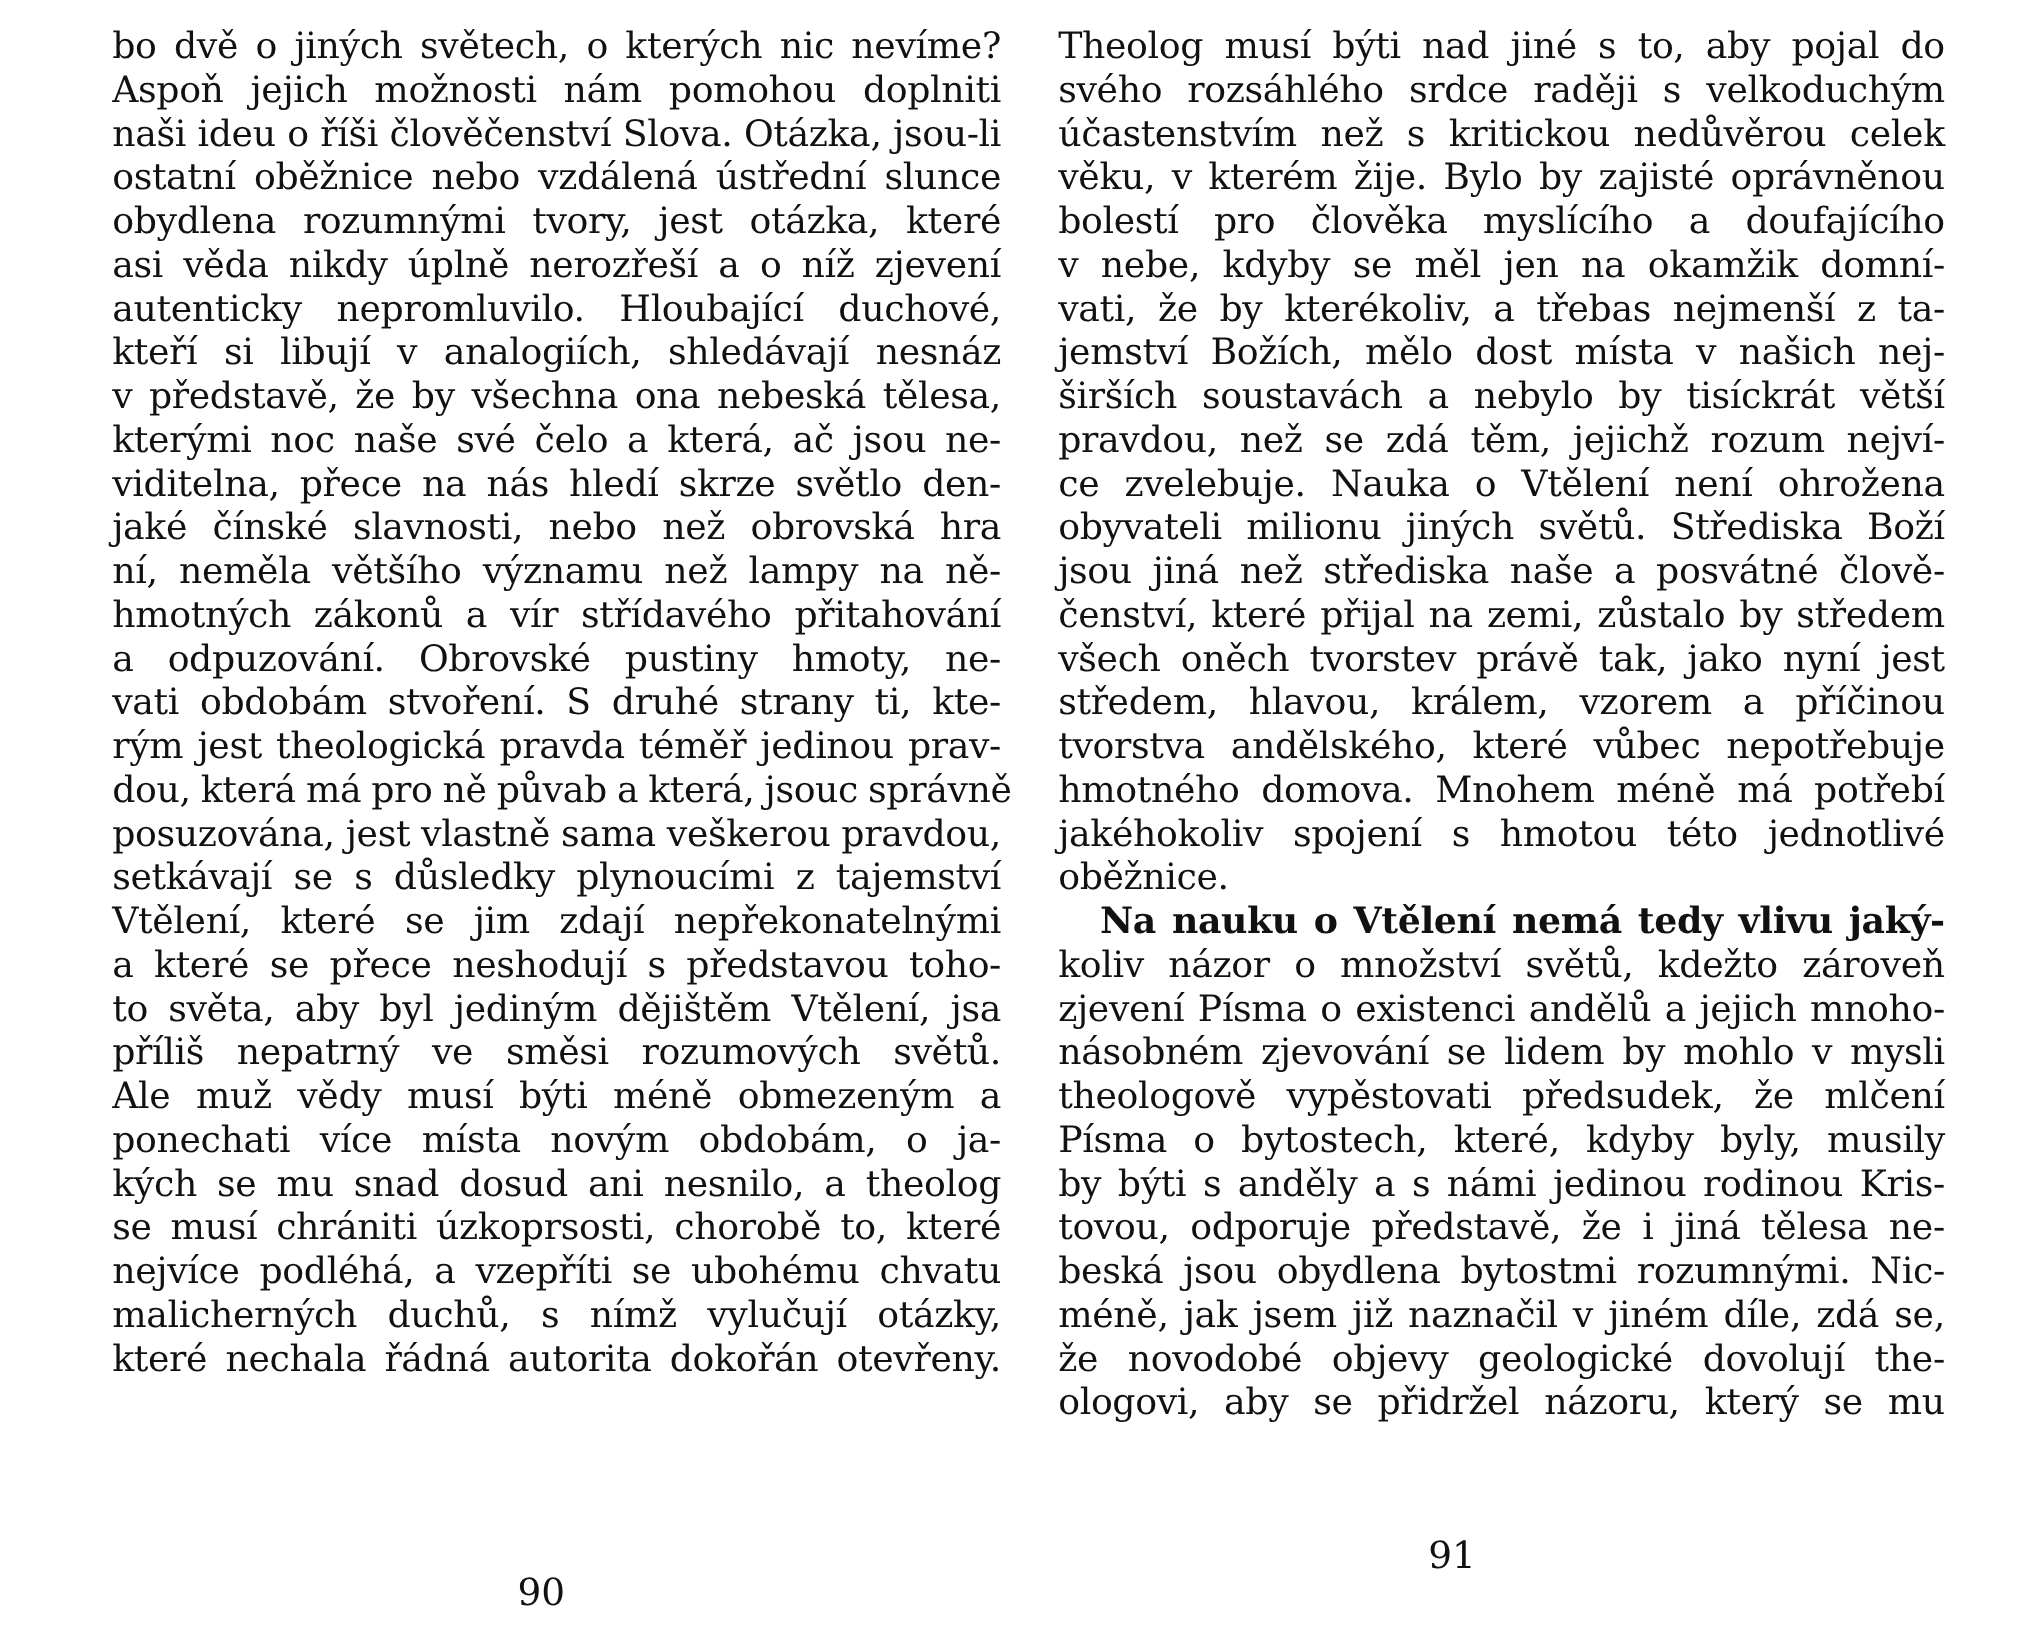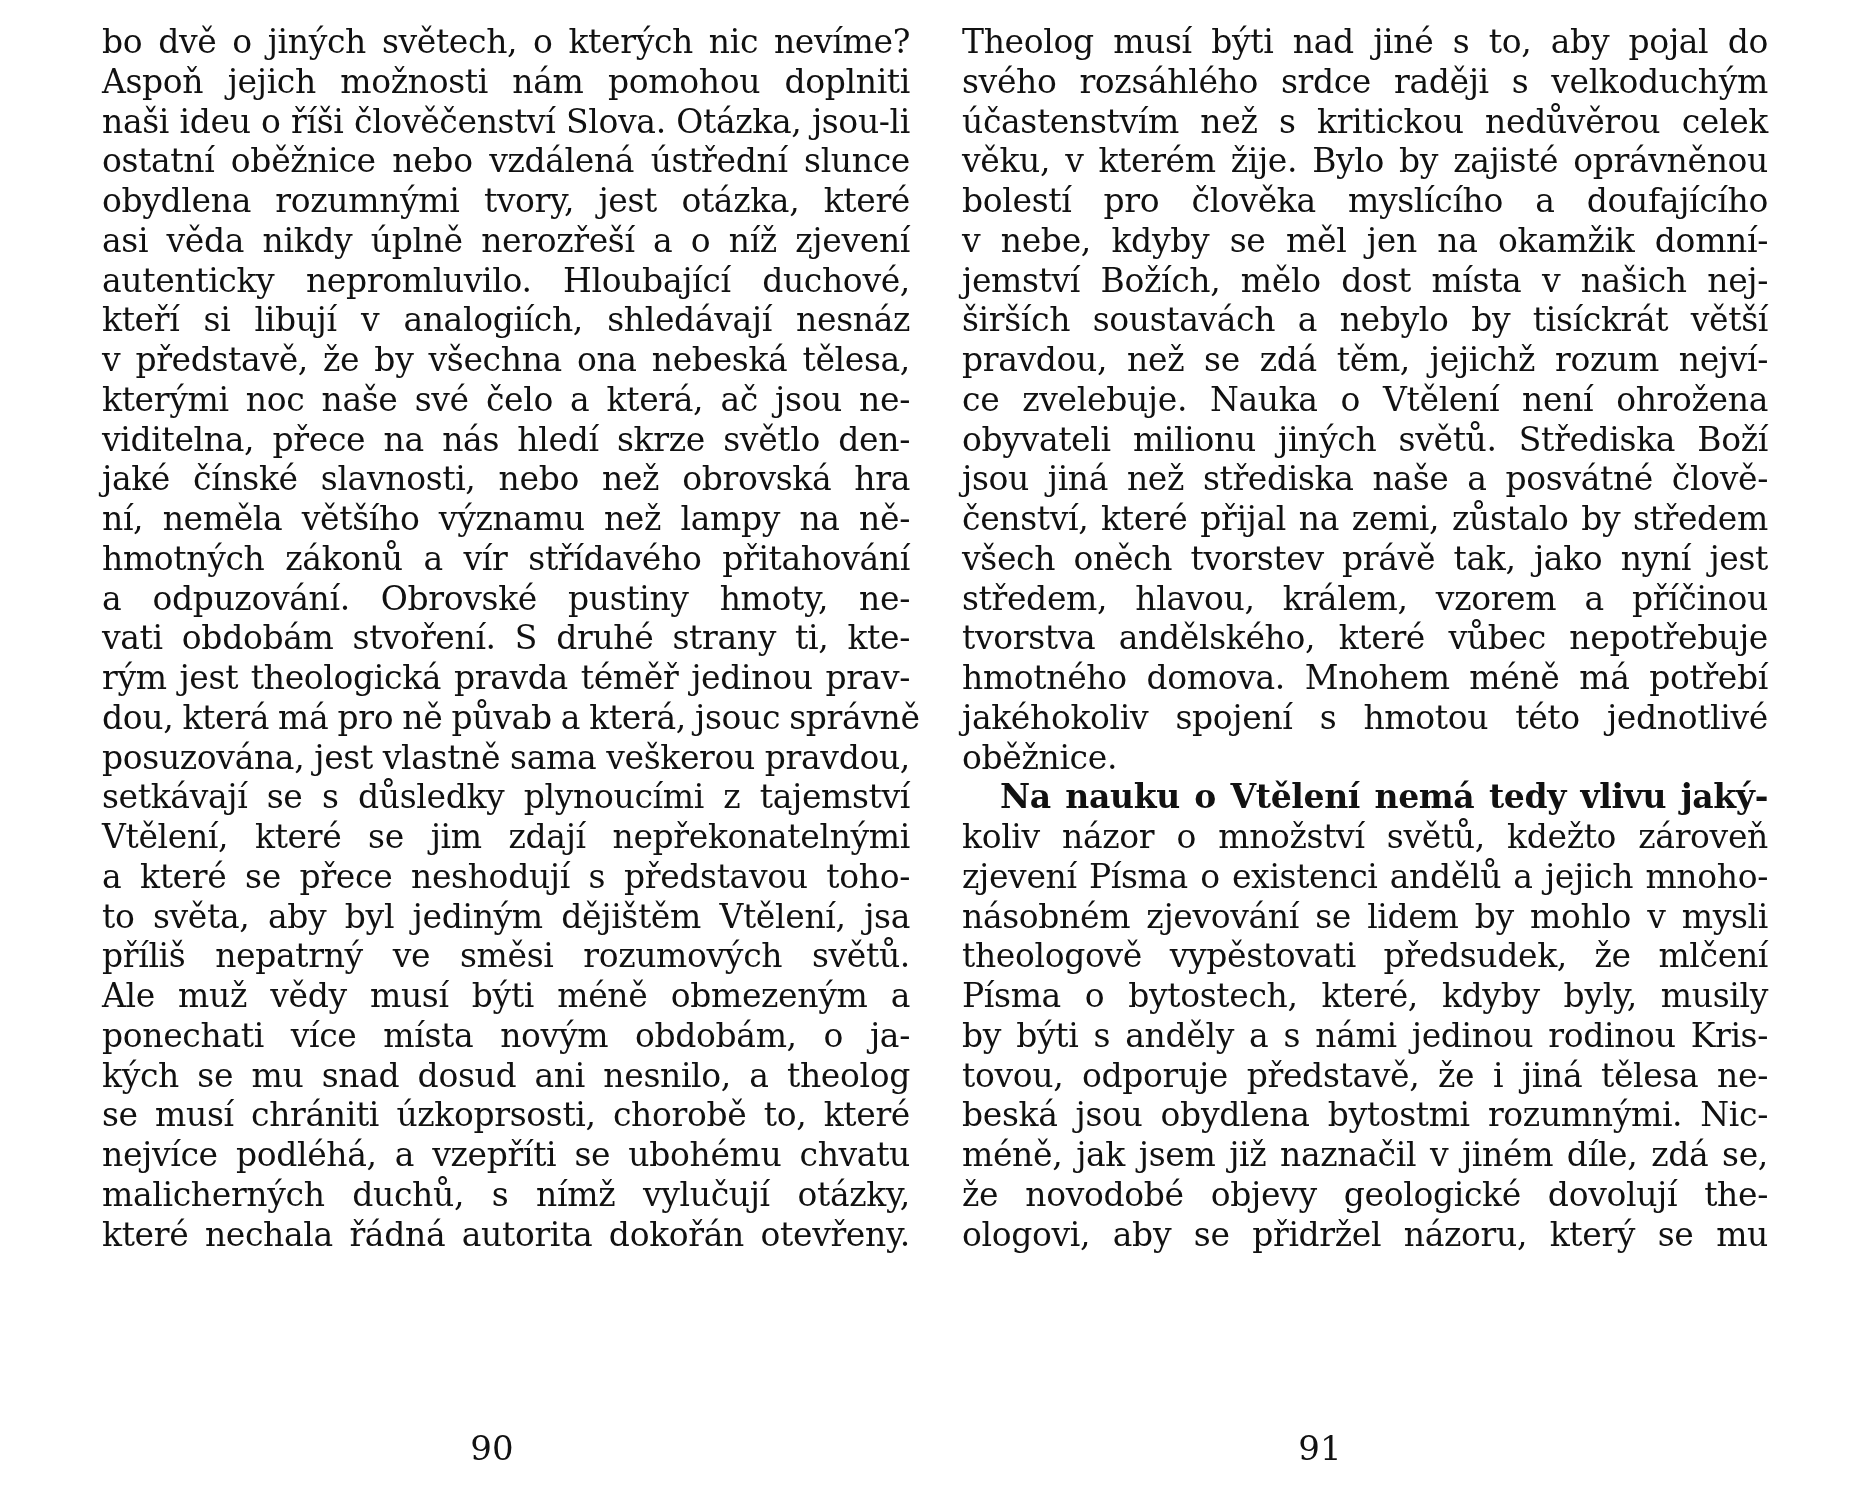--- a/index.html
+++ b/index.html
@@ -52,21 +52,21 @@
     .page-number {
       position: absolute;
       top: 1392px;
       font-size: 34px;
       line-height: 40px;
       text-align: center;
       width: 100px;
       margin-top: 36px;
     }
     .page-left .page-number { left: 340px; top: 1370px; }
-    .page-right .page-number { left: 308px; top: 1370px; }
+    .page-right .page-number { left: 308px; top: 1336px; }
   </style>
 </head>
 <body>
 
 <div class="spread">
 
   <div class="page page-left">
     <div class="text-block">
       <span class="line">bo dvě o jiných světech, o kterých nic nevíme?</span>
       <span class="line">Aspoň jejich možnosti nám pomohou doplniti</span>
@@ -104,20 +104,21 @@
   </div>
 
   <div class="page page-right">
     <div class="text-block">
       <span class="line">Theolog musí býti nad jiné s to, aby pojal do</span>
       <span class="line">svého rozsáhlého srdce raději s velkoduchým</span>
       <span class="line">účastenstvím než s kritickou nedůvěrou celek</span>
       <span class="line">věku, v kterém žije. Bylo by zajisté oprávněnou</span>
       <span class="line">bolestí pro člověka myslícího a doufajícího</span>
       <span class="line">v nebe, kdyby se měl jen na okamžik domní-</span>
+      <span class="line">vati, že by kterékoliv, a třebas nejmenší z ta-</span>
       <span class="line">jemství Božích, mělo dost místa v našich nej-</span>
       <span class="line">širších soustavách a nebylo by tisíckrát větší</span>
       <span class="line">pravdou, než se zdá těm, jejichž rozum nejví-</span>
       <span class="line">ce zvelebuje. Nauka o Vtělení není ohrožena</span>
       <span class="line">obyvateli milionu jiných světů. Střediska Boží</span>
       <span class="line">jsou jiná než střediska naše a posvátné člově-</span>
       <span class="line">čenství, které přijal na zemi, zůstalo by středem</span>
       <span class="line">všech oněch tvorstev právě tak, jako nyní jest</span>
       <span class="line">středem, hlavou, králem, vzorem a příčinou</span>
       <span class="line">tvorstva andělského, které vůbec nepotřebuje</span>

